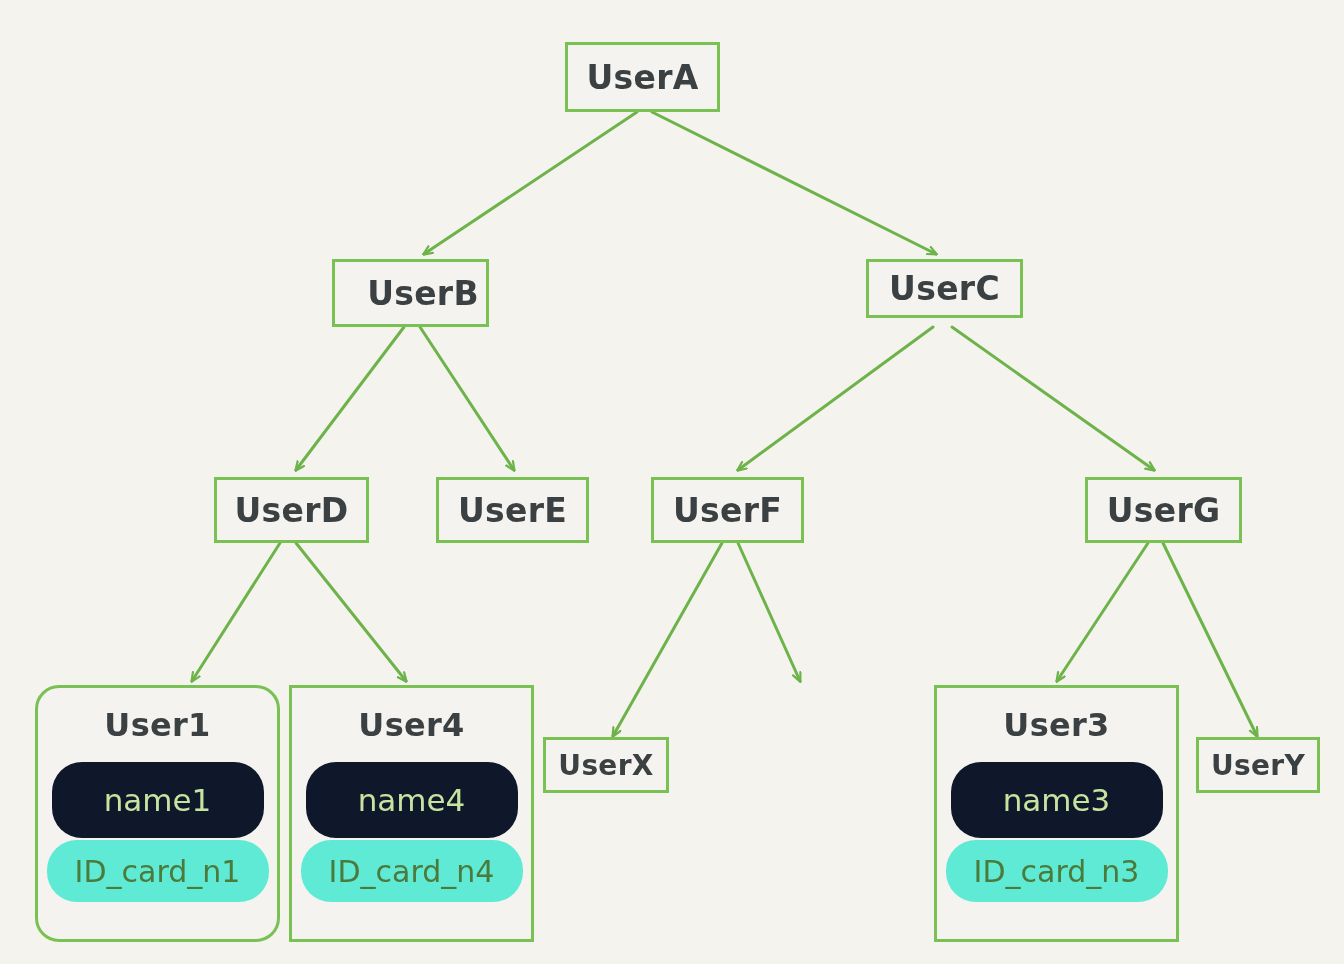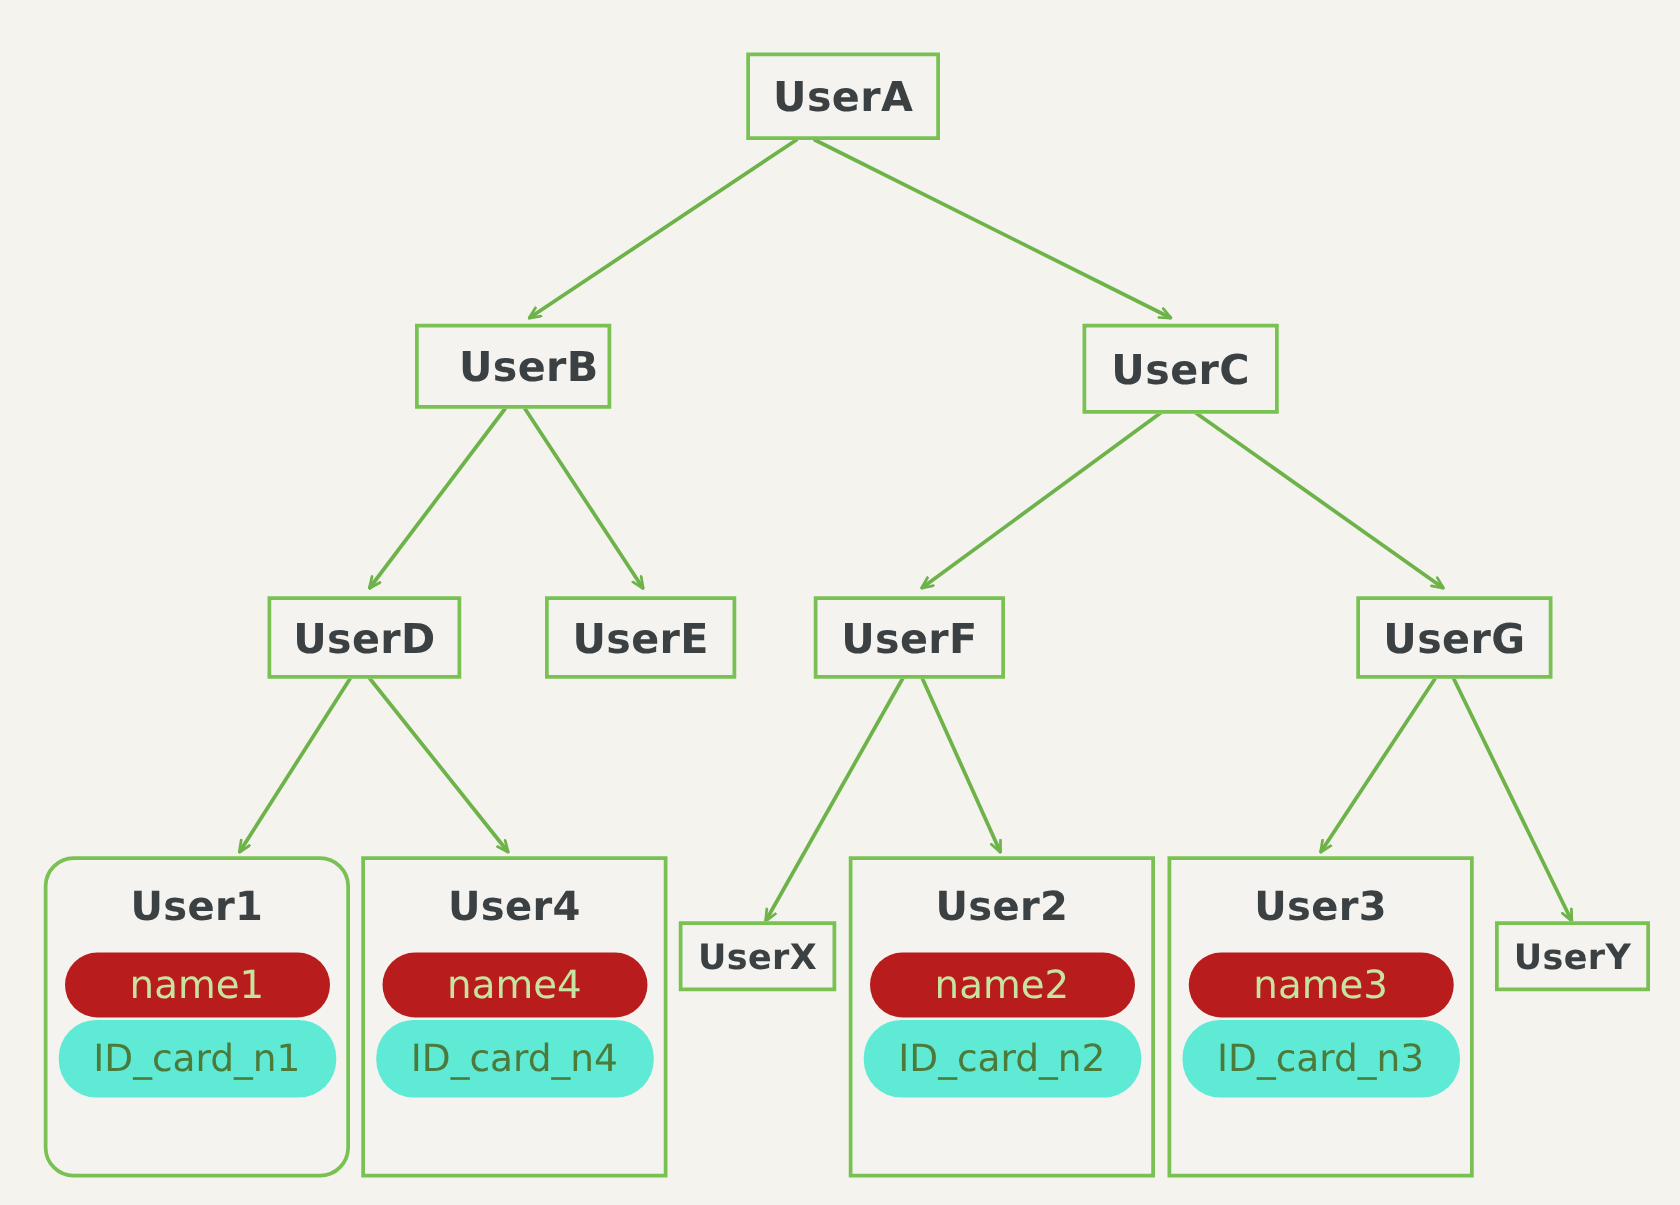--- a/index.html
+++ b/index.html
@@ -70,23 +70,23 @@
   .pill {
     box-sizing: border-box;
     display: flex;
     align-items: center;
     justify-content: center;
     white-space: nowrap;
     font-family: "DejaVu Sans", sans-serif;
   }
   .pill-name {
     width: 212px;
-    height: 52px;
+    height: 76px;
     border-radius: 30px;
-    background: #b91c1c;
+    background: #0f172a;
     color: #c6e3a0;
     font-size: 31px;
     font-weight: 400;
     margin-bottom: 2px;
   }
   .pill-id {
     width: 222px;
     height: 62px;
     border-radius: 30px;
     background: #5eead4;
@@ -127,28 +127,28 @@
       <path d="M722,543 L613,736"></path>
 
       <path d="M738,543 L800,681"></path>
 
       <path d="M1148,543 L1057,681"></path>
 
       <path d="M1163,543 L1257,736"></path>
     </g>
   </svg>
 
-  <div class="node-box" style="left:565px; top:42px; width:155px; height:70px;margin-left:32px;">
+  <div class="node-box" style="left:565px; top:42px; width:155px; height:70px;">
     <span>UserA</span>
   </div>
 
   <div class="node-box" style="left:332px; top:259px; width:157px; height:68px;padding-left:25px;">
     <span>UserB</span>
   </div>
-  <div class="node-box" style="left:866px; top:259px; width:157px; height:72px;">
+  <div class="node-box" style="left:866px; top:259px; width:157px; height:59px;">
     <span>UserC</span>
   </div>
 
   <div class="node-box" style="left:214px; top:477px; width:155px; height:66px;">
     <span>UserD</span>
   </div>
   <div class="node-box" style="left:436px; top:477px; width:153px; height:66px;">
     <span>UserE</span>
   </div>
   <div class="node-box" style="left:651px; top:477px; width:153px; height:66px;">
@@ -170,25 +170,20 @@
     <div class="pill pill-name">name1</div>
     <div class="pill pill-id">ID_card_n1</div>
   </div>
 
   <div class="record-card" style="left:289px; top:685px; width:245px; height:257px;">
     <div class="record-title">User4</div>
     <div class="pill pill-name">name4</div>
     <div class="pill pill-id">ID_card_n4</div>
   </div>
 
-  <div class="record-card" style="left:679px; top:685px; width:245px; height:257px;">
-    <div class="record-title">User2</div>
-    <div class="pill pill-name">name2</div>
-    <div class="pill pill-id">ID_card_n2</div>
-  </div>
 
   <div class="record-card" style="left:934px; top:685px; width:245px; height:257px;">
     <div class="record-title">User3</div>
     <div class="pill pill-name">name3</div>
     <div class="pill pill-id">ID_card_n3</div>
   </div>
 
 </div>
 
 </body></html>

